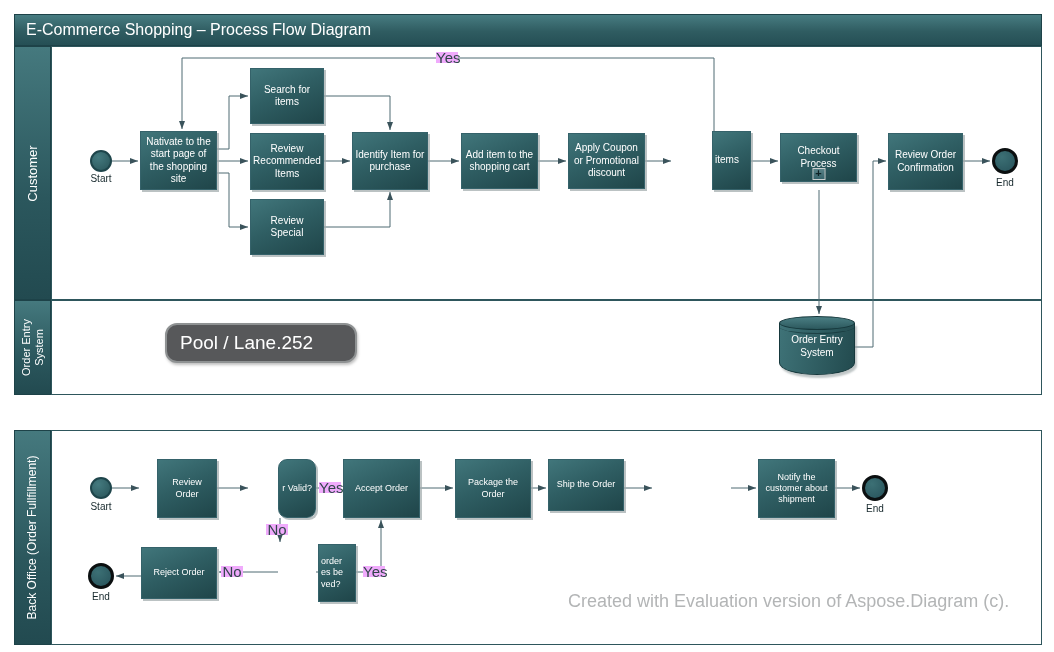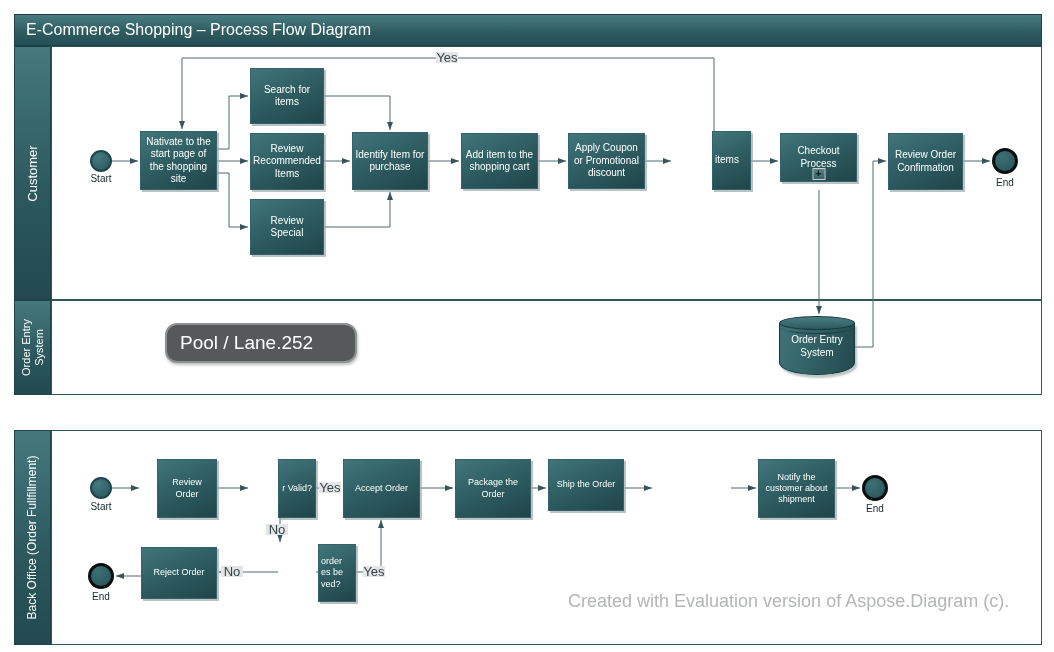--- a/index.html
+++ b/index.html
@@ -24,21 +24,21 @@
     text-align:center;font-size:10px;line-height:1.25;padding:2px;}
   .task.small{font-size:9px;}
   .clip-left{justify-content:flex-start;text-align:left;padding-left:2px;overflow:hidden;}
   .clip-right{justify-content:flex-end;text-align:right;padding-right:3px;overflow:hidden;}
   .prelines{white-space:pre-line;margin-left:40px;}
   .circle-start{position:absolute;width:22px;height:22px;border-radius:50%;box-sizing:border-box;
     background:radial-gradient(circle at 35% 30%,#447a7f,#295459);border:2px solid #1e454b;}
   .circle-end{position:absolute;width:26px;height:26px;border-radius:50%;box-sizing:border-box;
     background:radial-gradient(circle at 35% 30%,#3c7075,#27525a);border:3px solid #0b0f10;}
   .nlabel{position:absolute;width:40px;text-align:center;font-size:10px;color:#16282c;}
-  .elabel{position:absolute;width:22px;text-align:center;font-size:13px;color:#31454b;background:#e5e5e5;line-height:11px;}
+  .elabel{position:absolute;width:22px;text-align:center;font-size:15px;color:#31454b;background:#f0abfc;line-height:11px;}
   .plus-marker{position:absolute;left:50%;bottom:1px;transform:translateX(-50%);
     width:13px;height:12px;box-sizing:border-box;border:1px solid #c9cfcf;
     background:linear-gradient(180deg,#5a8388,#35626a);color:#0e2225;font-size:11px;
     line-height:9px;text-align:center;font-weight:bold;}
 
   
   .cylinder{position:absolute;}
   .cyl-body{position:absolute;left:0;right:0;top:7px;bottom:0;
     background:linear-gradient(100deg,#3f7378,#224a4e);
     border:1px solid #16383c;border-top:none;
@@ -144,21 +144,21 @@
   </div>
 
   <div class="tooltip">
     <span>Pool / Lane.252</span>
   </div>
 
   <div class="circle-start" style="left:90px;top:477px;"></div>
   <div class="nlabel" style="left:81px;top:501px;">Start</div>
 
   <div class="task small" style="left:157px;top:459px;width:60px;height:59px;">Review Order</div>
-  <div class="task small clip-right" style="left:278px;top:459px;width:38px;height:59px;">r Valid?</div>
+  <div class="task small clip-right" style="left:278px;top:459px;width:38px;height:59px;border-radius:9px;">r Valid?</div>
   <div class="task small" style="left:343px;top:459px;width:77px;height:59px;">Accept Order</div>
   <div class="task small" style="left:455px;top:459px;width:76px;height:59px;">Package the Order</div>
   <div class="task small" style="left:548px;top:459px;width:76px;height:52px;">Ship the Order</div>
   <div class="task small" style="left:758px;top:459px;width:77px;height:59px;">Notify the customer about shipment</div>
   <div class="task small" style="left:141px;top:547px;width:76px;height:52px;">Reject Order</div>
   <div class="task small clip-left prelines" style="left:278px;top:544px;width:38px;height:58px;">order
 es be
 ved?</div>
 
   <div class="circle-end" style="left:862px;top:475px;"></div>

